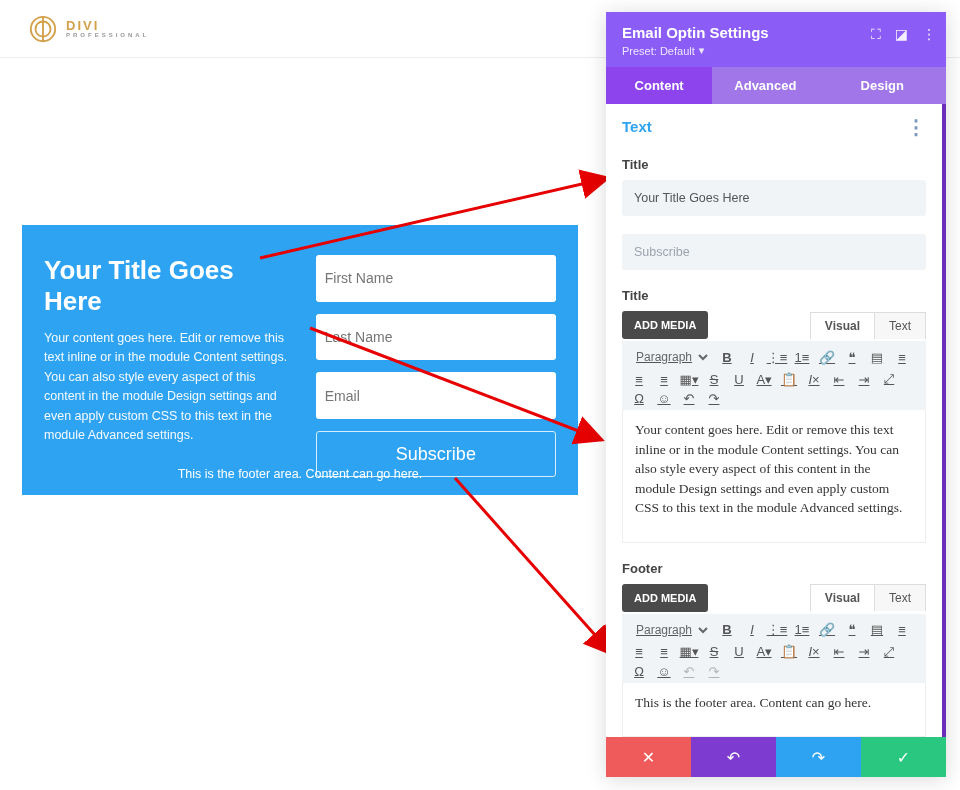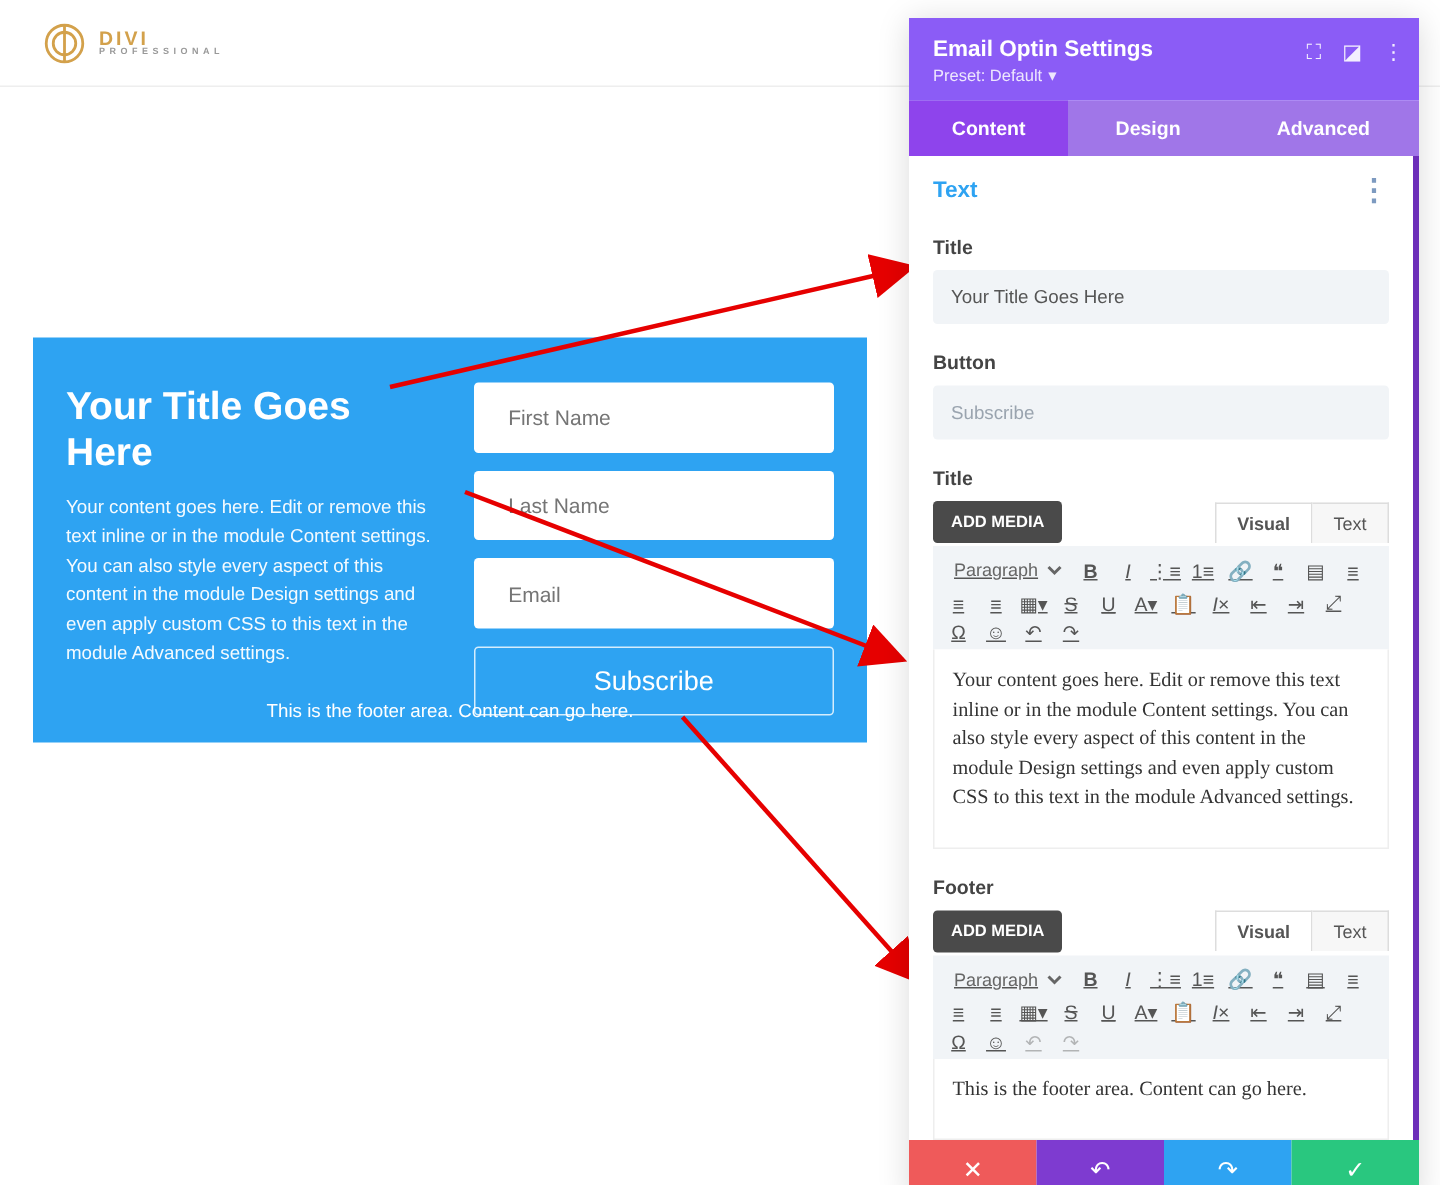--- a/index.html
+++ b/index.html
@@ -12,21 +12,21 @@
 .logo-text { display: flex; flex-direction: column; line-height: 1; font-weight: 700; letter-spacing: 2px; color: #d3a14b; font-size: 13px; }
 .logo-text small { font-size: 6px; letter-spacing: 3px; color: #999; }
 .nav { margin-left: auto; color: #666; font-size: 14px; }
 
 
 .optin { position: absolute; left: 22px; top: 225px; width: 556px; height: 270px; background: #2ea3f2; padding: 30px 22px 18px; color: #fff; display: flex; gap: 26px; }
 .optin-left { flex: 0 0 48%; }
 .optin-title { font-size: 26px; font-weight: 600; margin-bottom: 12px; }
 .optin-body { font-size: 12.5px; line-height: 1.55; opacity: 0.95; }
 .optin-right { flex: 1; display: flex; flex-direction: column; gap: 12px; }
-.optin-input { background: #fff; color: #666; font-size: 14px; padding: 12px 23px; border: none; border-radius: 3px; height: 56px; }
+.optin-input { background: #fff; color: #666; font-size: 14px; padding: 12px 9px; border: none; border-radius: 3px; height: 56px; }
 .optin-btn { border: 1px solid rgba(255,255,255,0.8); background: transparent; color: #fff; font-size: 18px; padding: 12px; border-radius: 3px; height: 46px; }
 .optin-footer { position: absolute; bottom: 14px; left: 0; right: 0; text-align: center; font-size: 12.5px; }
 
 
 .panel { position: absolute; right: 14px; top: 12px; width: 340px; background: #fff; box-shadow: 0 2px 20px rgba(0,0,0,0.15); }
 .panel-header { background: #8b5cf6; color: #fff; padding: 12px 16px 10px; position: relative; }
 .panel-title { font-size: 15px; font-weight: 600; }
 .panel-preset { font-size: 11px; opacity: 0.85; margin-top: 3px; display: flex; align-items: center; gap: 4px; }
 .panel-header-icons { position: absolute; right: 10px; top: 14px; display: flex; gap: 14px; color: #fff; }
 .panel-header-icons span { cursor: pointer; font-size: 14px; opacity: 0.9; }
@@ -119,37 +119,36 @@
     </div>
     <div class="panel-header-icons">
       <span>⛶</span>
       <span>◪</span>
       <span>⋮</span>
     </div>
   </div>
 
   <div class="panel-tabs">
     <div class="panel-tab active">Content</div>
+    <div class="panel-tab">Advanced</div>
     <div class="panel-tab">Design</div>
-    <div class="panel-tab">Advanced</div>
   </div>
 
   <div class="panel-body">
     <div class="section-title">
       <span>Text</span>
       <span class="section-menu">⋮</span>
     </div>
 
     <div class="field-group">
       <div class="field-label">Title</div>
       <input class="field-input" value="Your Title Goes Here" style="">
     </div>
 
     <div class="field-group">
-      <div class="field-label">Button</div>
       <input class="field-input" style="color: rgb(154, 164, 175);" value="Subscribe">
     </div>
 
     <div class="field-group">
       <div class="field-label">Title</div>
       <div class="addmedia-row">
         <button class="add-media-btn">ADD MEDIA</button>
         <div class="editor-mode-tabs">
           <div class="editor-mode-tab active">Visual</div>
           <div class="editor-mode-tab">Text</div>

